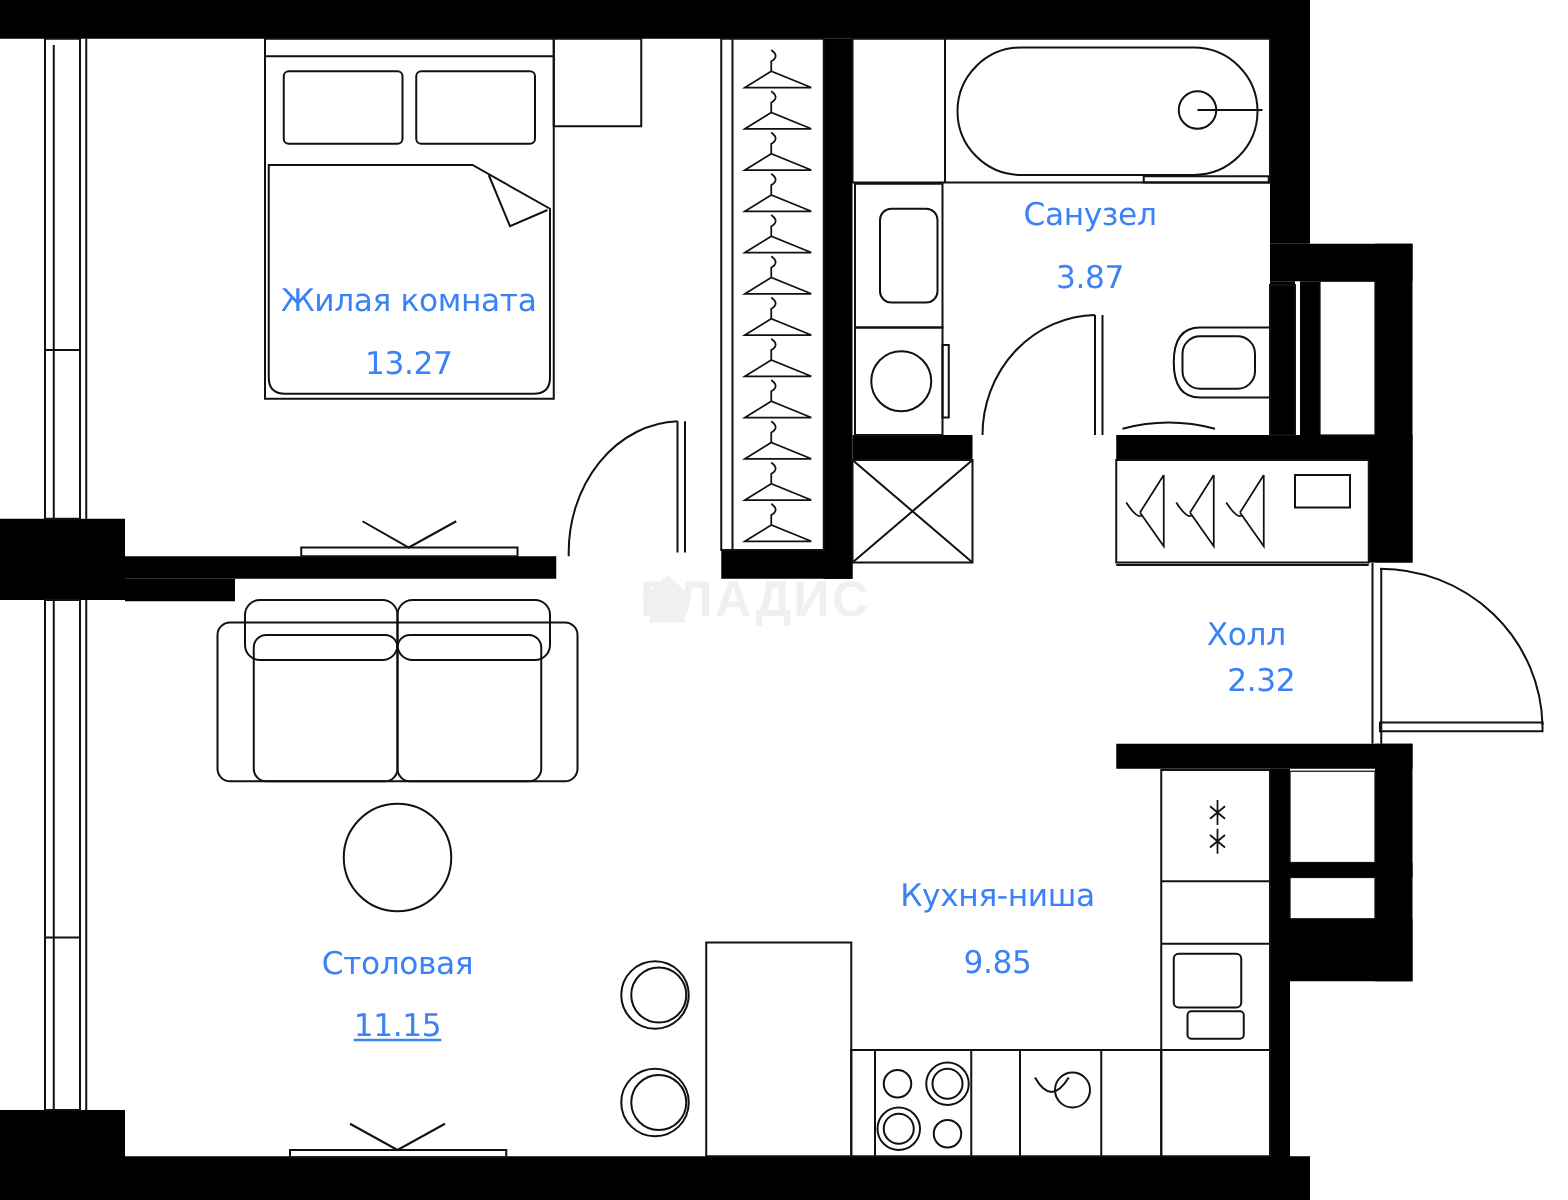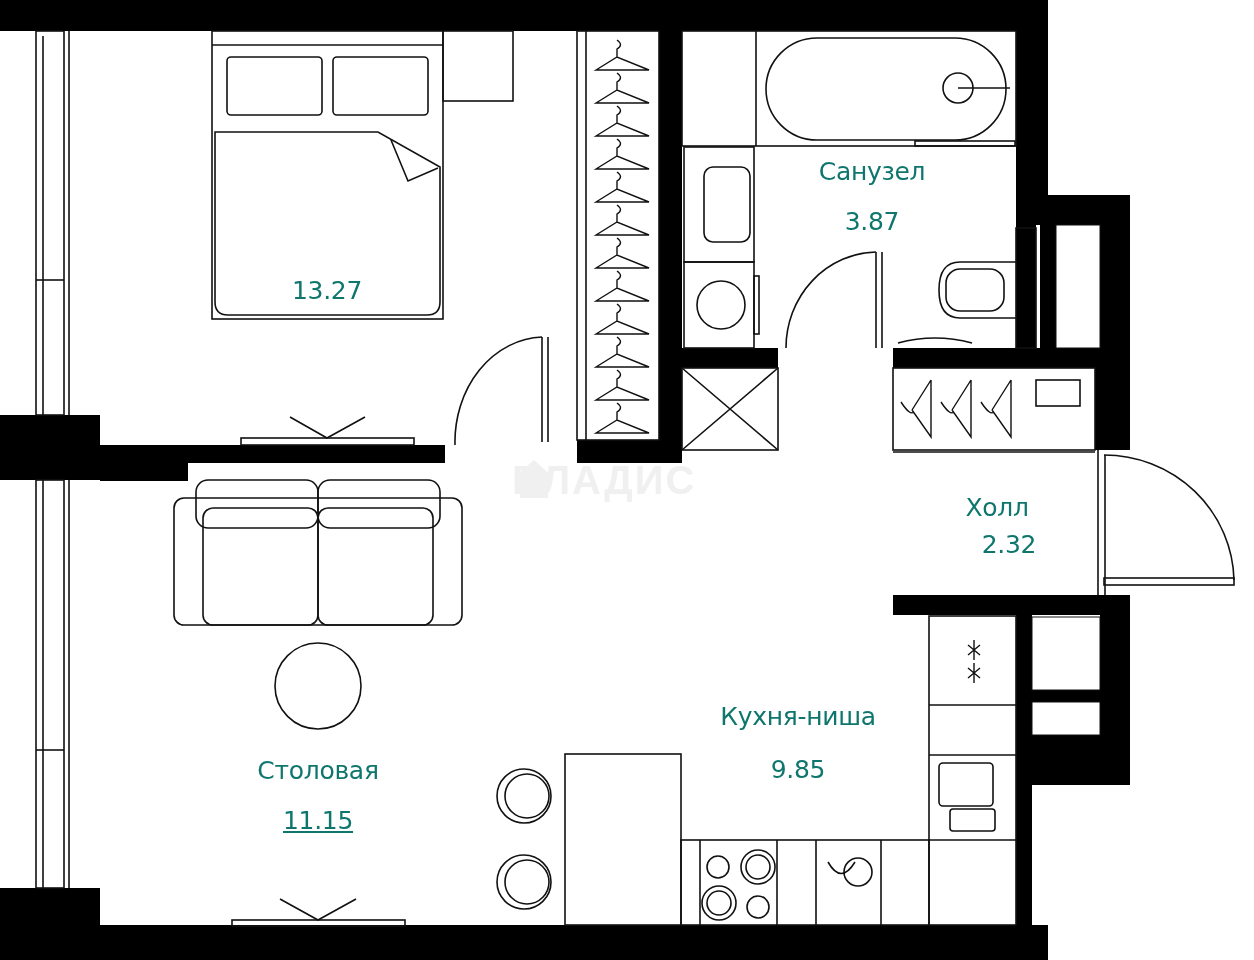--- a/index.html
+++ b/index.html
@@ -1,18 +1,18 @@
 <!DOCTYPE html>
 <html><head>
   <meta charset="utf-8">
   <style>
     html, body { margin: 0; padding: 0; background: #ffffff; }
     #plan { position: relative; width: 1254px; height: 960px; overflow: hidden; background: #fff; }
     #plan svg { position: absolute; left: 0; top: 0; }
-    .lbl { position: absolute; font-family: "DejaVu Sans", sans-serif; color: #0f766e; font-size: 25px; text-align: center; transform: translateX(-50%); white-space: nowrap; letter-spacing: -0.3px; }
+    .lbl { position: absolute; font-family: "DejaVu Sans", sans-serif; color: #3b82f6; font-size: 25px; text-align: center; transform: translateX(-50%); white-space: nowrap; letter-spacing: -0.3px; }
     .wm { position: absolute; left: 512px; top: 458px; font-family: "Liberation Sans", sans-serif; font-weight: bold; font-size: 40px; color: #f0f0f0; letter-spacing: 2px; }
     .wm .house { display: inline-block; width: 44px; height: 42px; margin-right: 8px; vertical-align: -6px; }
   </style>
 </head>
 <body>
 
 <div id="plan">
   <svg width="1254" height="960" viewBox="0 0 1254 960">
     <g fill="#000">
 
@@ -175,20 +175,21 @@
       <path d="M968 668 L980 678 M980 668 L968 678 M974 663 L974 683"></path>
     </g>
   </svg>
 
   <div class="wm">
     <svg class="house" viewBox="0 0 44 42">
         <path d="M22 2 L42 20 L36 20 L36 40 L8 40 L8 20 L2 20 Z" fill="#f0f0f0"></path>
       </svg><span>ВЛАДИС</span>
   </div>
 
+  <div class="lbl" style="left:327px; top:226px;">Жилая комната</div>
   <div class="lbl" style="left:327px; top:276px;">13.27</div>
 
   <div class="lbl" style="left:872px; top:157px;">Санузел</div>
   <div class="lbl" style="left:872px; top:207px;">3.87</div>
 
   <div class="lbl" style="left:997px; top:493px;">Холл</div>
   <div class="lbl" style="left:997px; top:530px;margin-left:12px;">2.32</div>
 
   <div class="lbl" style="left:798px; top:702px;text-align:center;">Кухня-ниша</div>
   <div class="lbl" style="left:798px; top:755px;">9.85</div>

